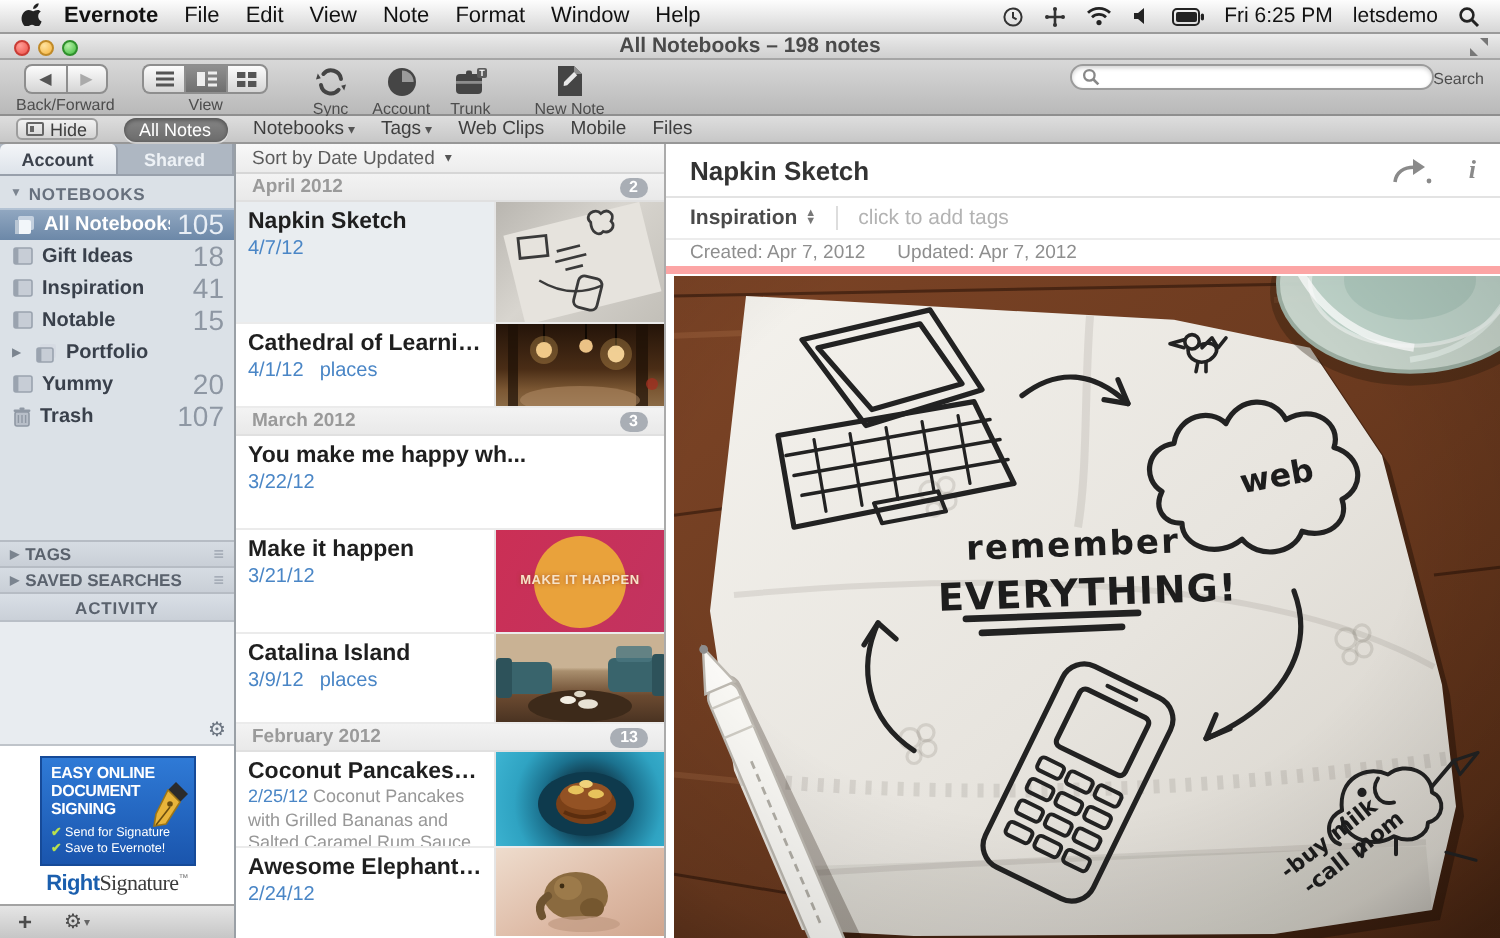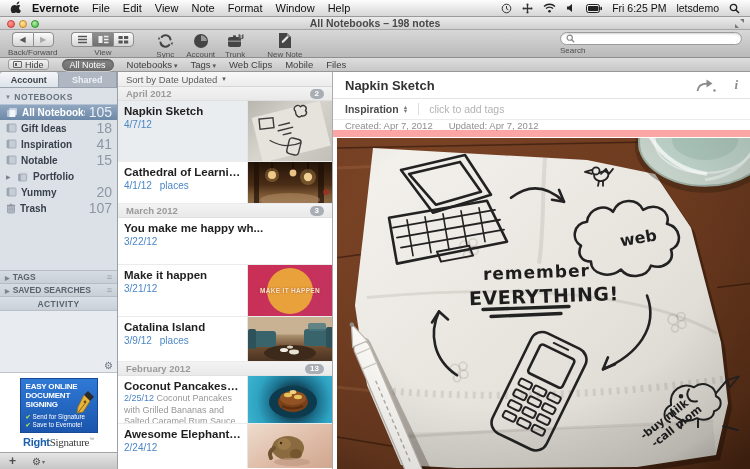--- a/index.html
+++ b/index.html
@@ -27,21 +27,21 @@
 .tgroup{display:flex;flex-direction:column;align-items:center}
 .tlabel{font-size:8px;color:#4d4d4d;margin-top:1px}
 .btnrow{display:flex}
 .sqbtn{width:21px;height:15px;background:linear-gradient(#fcfcfc,#d5d5d5);border:1px solid #8e8e8e;display:flex;align-items:center;justify-content:center;font-size:8px;color:#555}
 .sqbtn.first{border-radius:4px 0 0 4px;border-right:none}
 .sqbtn.last{border-radius:0 4px 4px 0}
 .sqbtn.mid{border-right:none}
 .sqbtn.sel{background:linear-gradient(#8f8f8f,#6f6f6f)}
 .dim{color:#aaa}
 .iconbtn{height:17px;display:flex;align-items:flex-end;justify-content:center}
-.searchwrap{margin-left:auto;display:flex;flex-direction:column;align-items:flex-start}
+.searchwrap{margin-left:auto;display:flex;flex-direction:row;align-items:center}
 .searchfield{width:182px;height:13px;background:#fff;border:1px solid #9b9b9b;border-radius:8px;display:flex;align-items:center;padding:0 5px;box-shadow:inset 0 1px 2px rgba(0,0,0,.18)}
 .searchfield input{border:none;outline:none;flex:1;font-size:9px;height:10px;background:transparent}
 
 .filterbar{height:14px;background:linear-gradient(#dedede,#c7c7c7);border-bottom:1px solid #979797;display:flex;align-items:center;padding:0 8px;gap:13px;font-size:9.5px;font-weight:normal;color:#3e3e3e;flex:none}
 .hidebtn{display:flex;align-items:center;gap:3px;background:linear-gradient(#f2f2f2,#d4d4d4);border:1px solid #9d9d9d;border-radius:3px;height:11px;padding:0 4px;font-size:9px}
 .hideglyph{width:9px;height:7px;border:1px solid #666;border-radius:1px;position:relative}
 .hideglyph::after{content:"";position:absolute;left:1px;top:1px;bottom:1px;width:2px;background:#666}
 .pill{background:linear-gradient(#868686,#6b6b6b);color:#fff;border-radius:8px;padding:1px 8px;box-shadow:inset 0 1px 2px rgba(0,0,0,.4),0 1px 0 rgba(255,255,255,.5);font-size:9px}
 .fchev{font-size:7px;color:#555;margin-left:2px}
 
@@ -109,21 +109,21 @@
 .detail{flex:1;background:#fff;display:flex;flex-direction:column;min-width:0}
 .drow1{height:27px;border-bottom:1px solid #e3e3e3;display:flex;align-items:center;padding:0 12px;flex:none}
 .dtitle{font-size:13px;font-weight:bold;color:#333}
 .dicons{margin-left:auto;display:flex;align-items:center;gap:18px}
 .infoi{font-family:"Liberation Serif",serif;font-style:italic;font-weight:bold;font-size:13px;color:#8a8a8a}
 .drow2{height:21px;border-bottom:1px solid #ececec;display:flex;align-items:center;padding:0 12px;font-size:10.5px;color:#3f3f3f;flex:none}
 .nbsel{display:flex;align-items:center;gap:4px;font-weight:bold;color:#4a4a4a}
 .updn{display:flex;flex-direction:column;line-height:4px;font-size:5.5px;color:#777}
 .vdiv{width:1px;height:12px;background:#ddd;margin:0 10px}
 .tagsph{color:#b3b3b3}
-.drow3{height:17px;display:flex;align-items:center;gap:16px;padding:0 12px;font-size:9.5px;color:#8e8e8e;border-bottom:7px solid #fca5a5;flex:none}
+.drow3{height:17px;display:flex;align-items:center;gap:16px;padding:0 12px;font-size:9.5px;color:#8e8e8e;border-bottom:4px solid #fca5a5;flex:none}
 .photo{flex:1;margin-left:4px;margin-top:1px;position:relative;overflow:hidden;min-height:0}
 .photo svg{position:absolute;inset:0;width:100%;height:100%}
 .skt{stroke:#222;stroke-width:2.6;fill:none;stroke-linecap:round;stroke-linejoin:round}
 .sktxt{font-family:"DejaVu Sans",sans-serif;font-weight:bold;fill:#1d1d1d;stroke:none}
 </style>
 </head>
 <body>
 
 <div class="screen">
 

